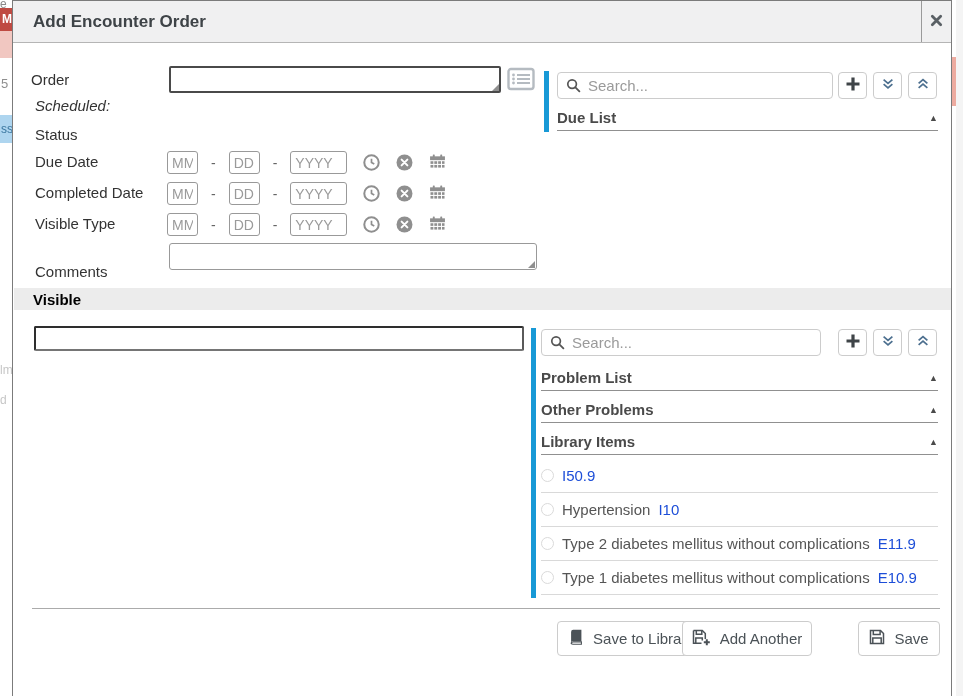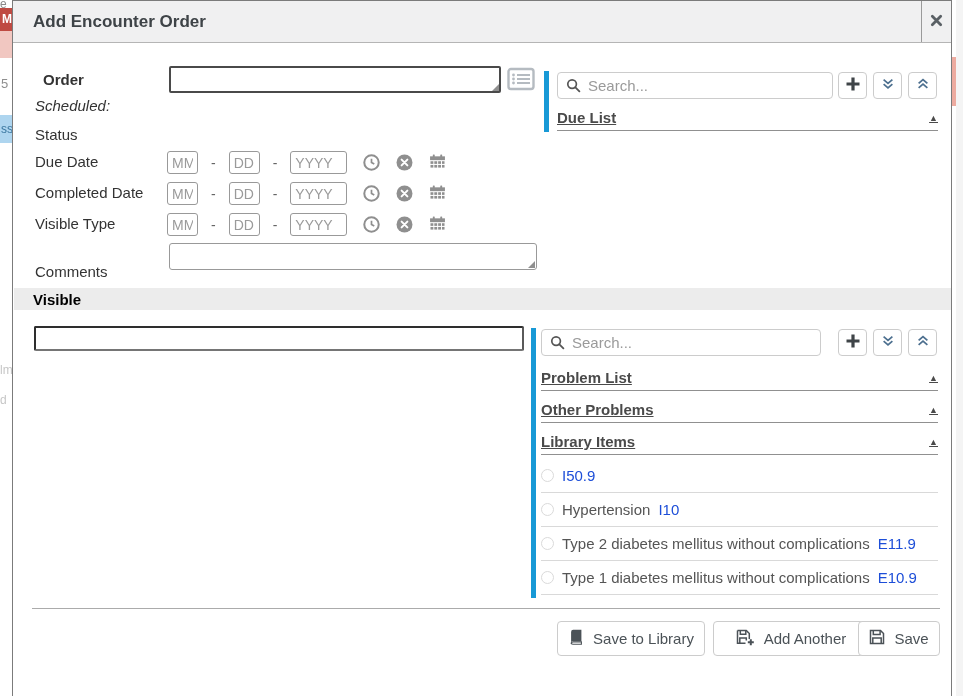--- a/index.html
+++ b/index.html
@@ -52,21 +52,21 @@
 
   .search-box { position:absolute; height:27px; border:1px solid #ccc; border-radius:4px; background:#fff; display:flex; align-items:center; padding:0 8px; gap:7px; }
   .search-box .mag { color:#555; display:flex; }
   .search-box input { border:none; outline:none; flex:1; font-size:15px; font-family:inherit; color:#333; min-width:0; }
   .search-box input::placeholder, .date-row input::placeholder { color:#9a9a9a; opacity:1; }
 
   .sq-btn { position:absolute; width:29px; height:27px; border:1px solid #ccc; border-radius:4px; background:#fff; display:flex; align-items:center; justify-content:center; cursor:pointer; }
   .sq-btn.plus { color:#3f4448; }
   .sq-btn.chev { color:#4c6f8f; }
 
-  .panel-header { position:absolute; height:26px; border-bottom:1px solid #909090; display:flex; align-items:center; justify-content:space-between; font-size:15px; font-weight:bold; color:#4a4a4a; cursor:pointer;text-decoration:underline; }
+  .panel-header { position:absolute; height:26px; border-bottom:1px solid #909090; display:flex; align-items:center; justify-content:space-between; font-size:15px; font-weight:bold; color:#4a4a4a; cursor:pointer; }
   .panel-header .tri { font-size:9px; color:#4a4a4a; }
 
   .reason-bar { position:absolute; left:1px; top:287px; width:937px; height:22px; background:#ececec; display:flex; align-items:center; padding-left:19px; font-size:15px; font-weight:bold; color:#000; }
 
   .lib-item { position:absolute; left:528px; width:397px; height:34px; border-bottom:1px solid #d9d9d9; display:flex; align-items:center; gap:8px; font-size:15px; color:#555; cursor:pointer; }
   .lib-item .radio { width:13px; height:13px; border:1px solid #dadada; border-radius:50%; flex:none; }
   .lib-item .code { color:#1d4ed8; }
 
   .footer-divider { position:absolute; left:19px; top:607px; width:908px; border-top:1px solid #ababab; }
   .footer-btn { position:absolute; top:620px; height:35px; border:1px solid #ccc; border-radius:4px; background:#fff; display:flex; align-items:center; justify-content:center; gap:9px; font-size:15px; color:#4b5257; cursor:pointer; font-family:inherit; }
@@ -93,21 +93,21 @@
       <div class="modal-title">Add Encounter Order</div>
       <div class="modal-close">
         <span>
           <svg width="13" height="13" viewBox="0 0 14 14">
               <path d="M2.5 2.5l9 9M11.5 2.5l-9 9" stroke="currentColor" stroke-width="3" stroke-linecap="round"></path>
             </svg>
         </span>
       </div>
     </div>
 
-    <div class="lbl" style="left:30px; top:70px;font-weight:bold;">Order</div>
+    <div class="lbl" style="left:18px; top:70px;">Order</div>
     <div class="input-wrap" style="left:156px; top:65px; width:332px; height:27px;">
       <input class="dark-input" type="text" style="">
       <span class="grip"></span>
     </div>
     <div class="order-list-btn">
       <span>
         <svg width="28" height="24" viewBox="0 0 28 24" fill="none">
           <rect x="1.5" y="2" width="25" height="20" rx="2.5" stroke="currentColor" stroke-width="2.4"></rect>
           <circle cx="6.5" cy="8" r="1.4" fill="currentColor"></circle>
             <line x1="10" y1="8" x2="23" y2="8" stroke="currentColor" stroke-width="2"></line>
@@ -343,21 +343,21 @@
     <button class="footer-btn" style="left:544px; width:148px;">
       <span>
         <svg width="16" height="16" viewBox="0 0 16 16" fill="currentColor">
             <path d="M5.2 0.8h8.2v11.4H5.2c-.9 0-1.7.5-2.1 1.2V3a2.2 2.2 0 0 1 2.1-2.2z"></path>
             <path d="M3.1 14.2c.3-.8 1.1-1.3 2.1-1.3h8.2v2.3H5.2c-1 0-1.8-.4-2.1-1z" fill="none" stroke="currentColor" stroke-width="1.1"></path>
           </svg>
       </span>
       <span>Save to Library</span>
     </button>
 
-    <button class="footer-btn" style="left:700px; width:156px;">
+    <button class="footer-btn" style="left:669px; width:130px;">
       <span>
         <svg width="19" height="17" viewBox="0 0 19 17" fill="none" stroke="currentColor" stroke-width="1.5">
             <path d="M1.5 1.5h8.8l3 3v5.5"></path>
             <path d="M1.5 1.5v12.7h8"></path>
             <path d="M4.3 1.5v3.8h5.5V1.5"></path>
             <path d="M3.8 14.2V9h6.5v2.5"></path>
             <path d="M14.8 10.2v6M11.8 13.2h6" stroke-width="2"></path>
           </svg>
       </span>
       <span>Add Another</span>

